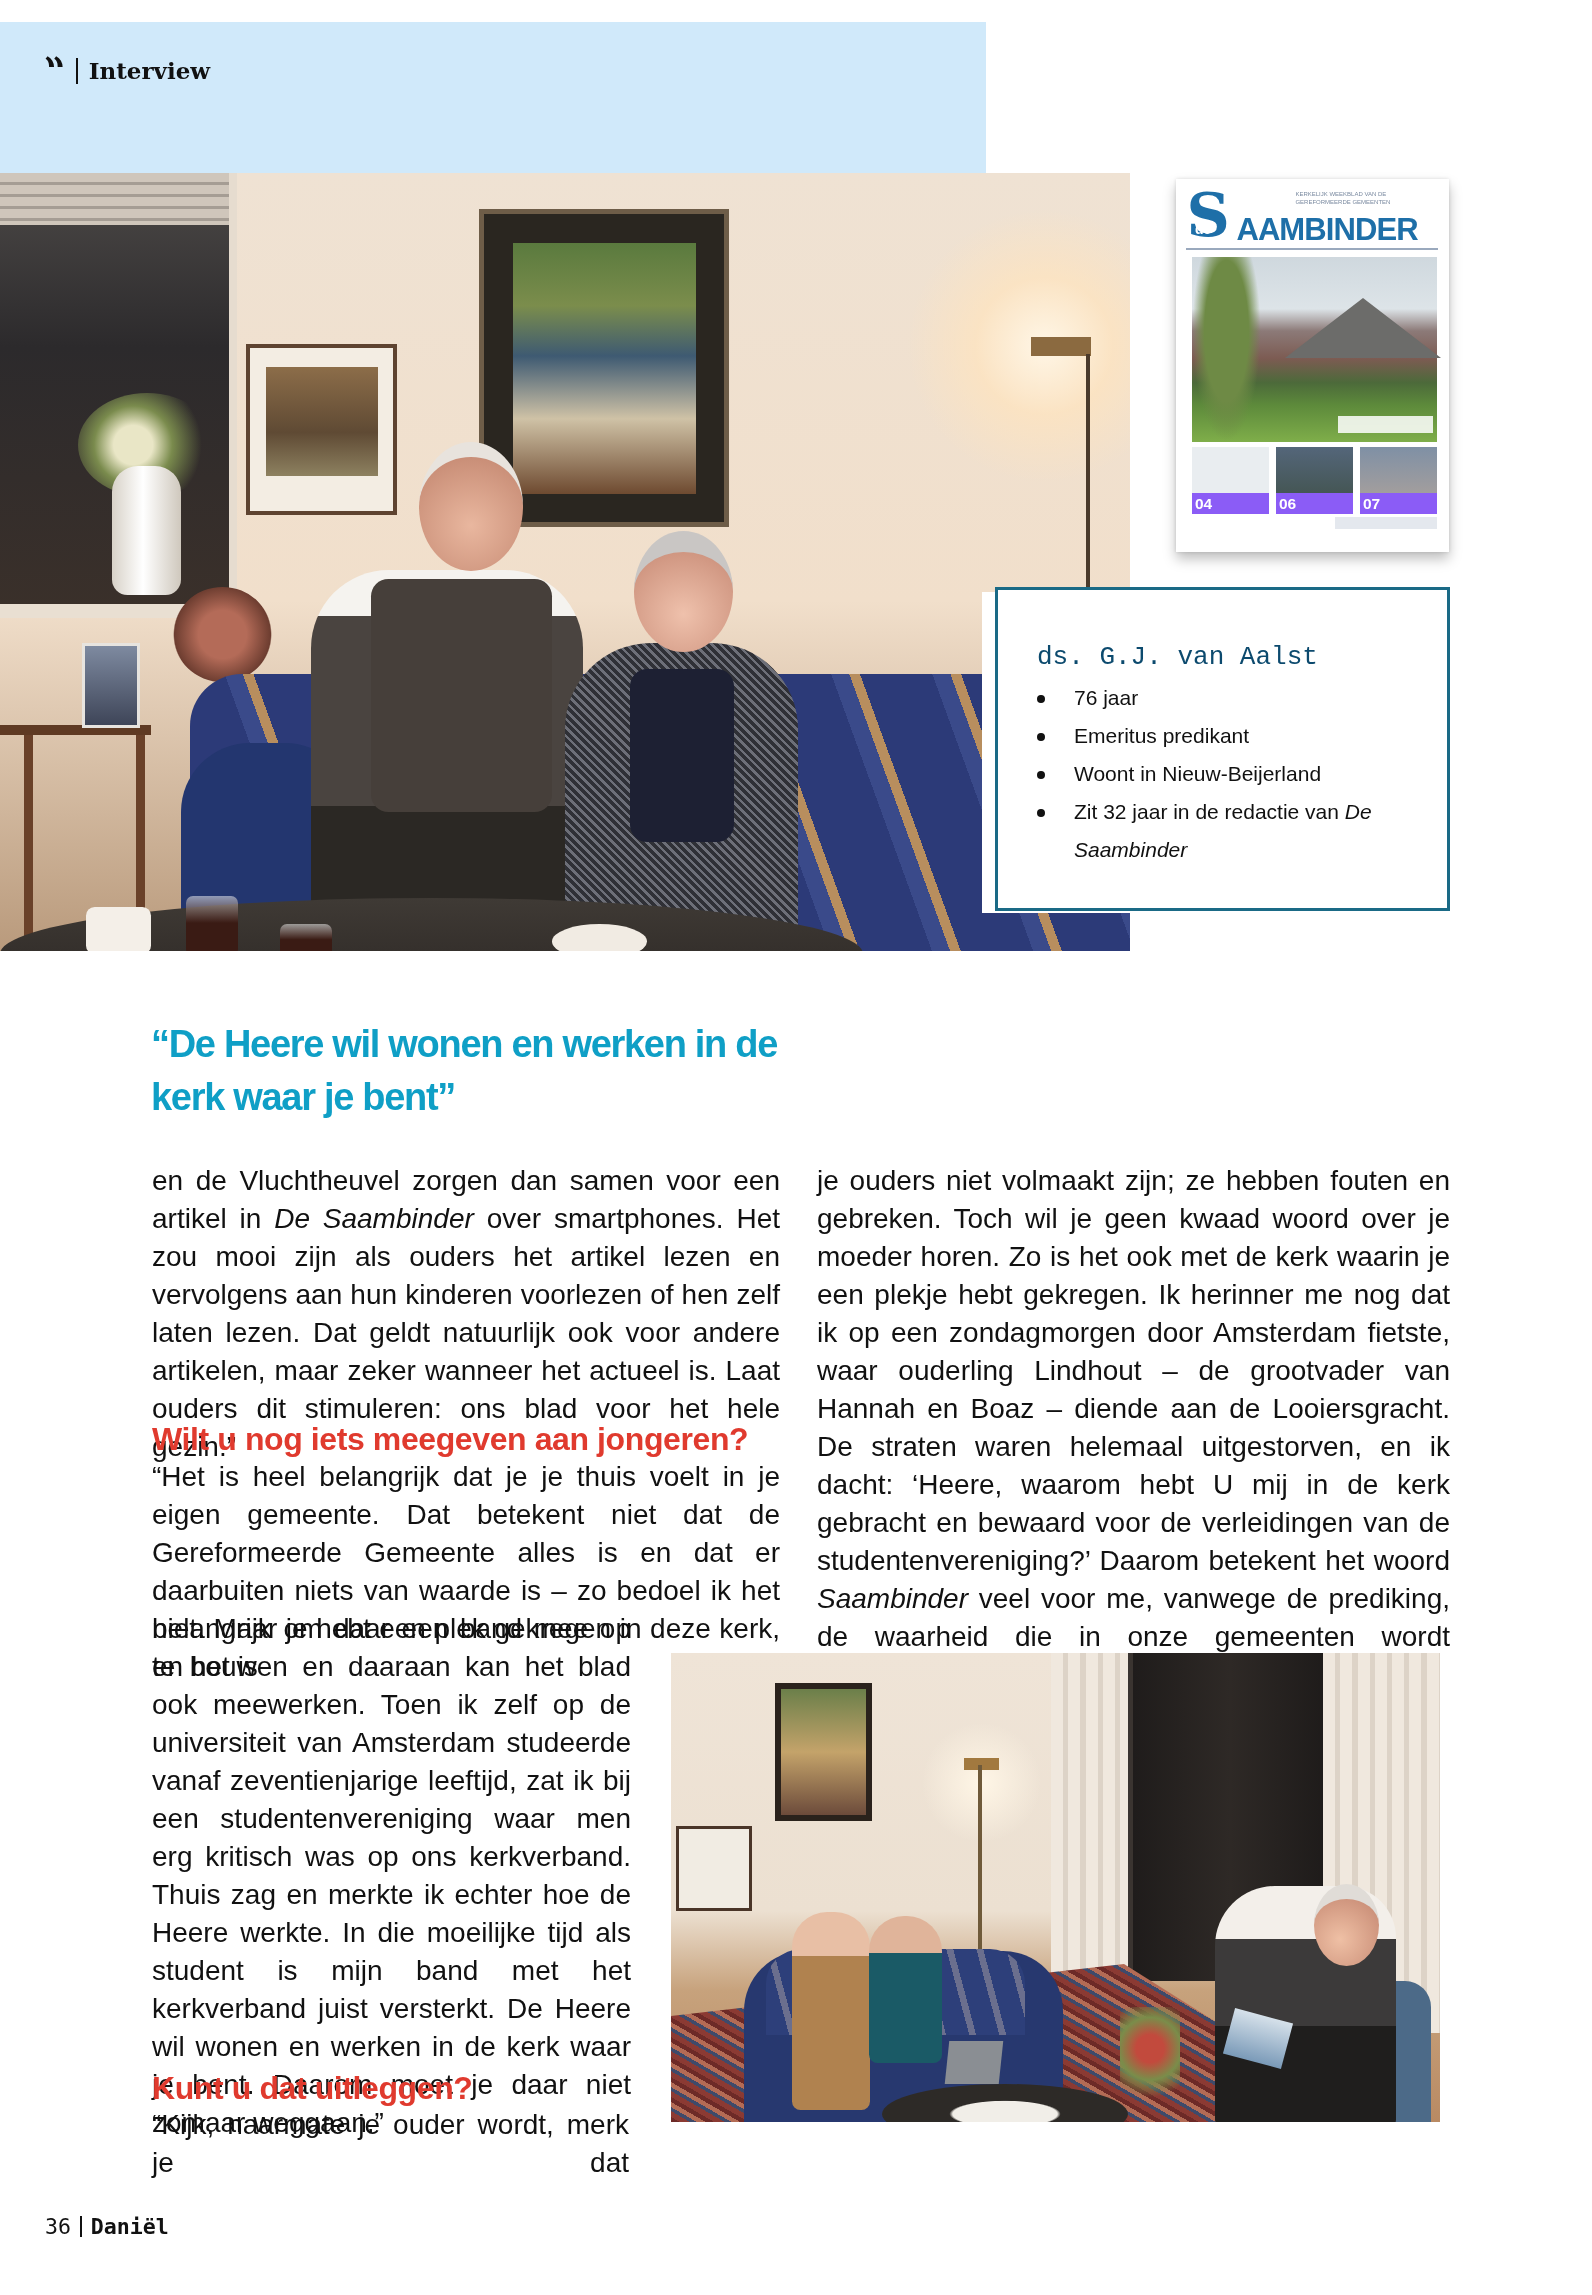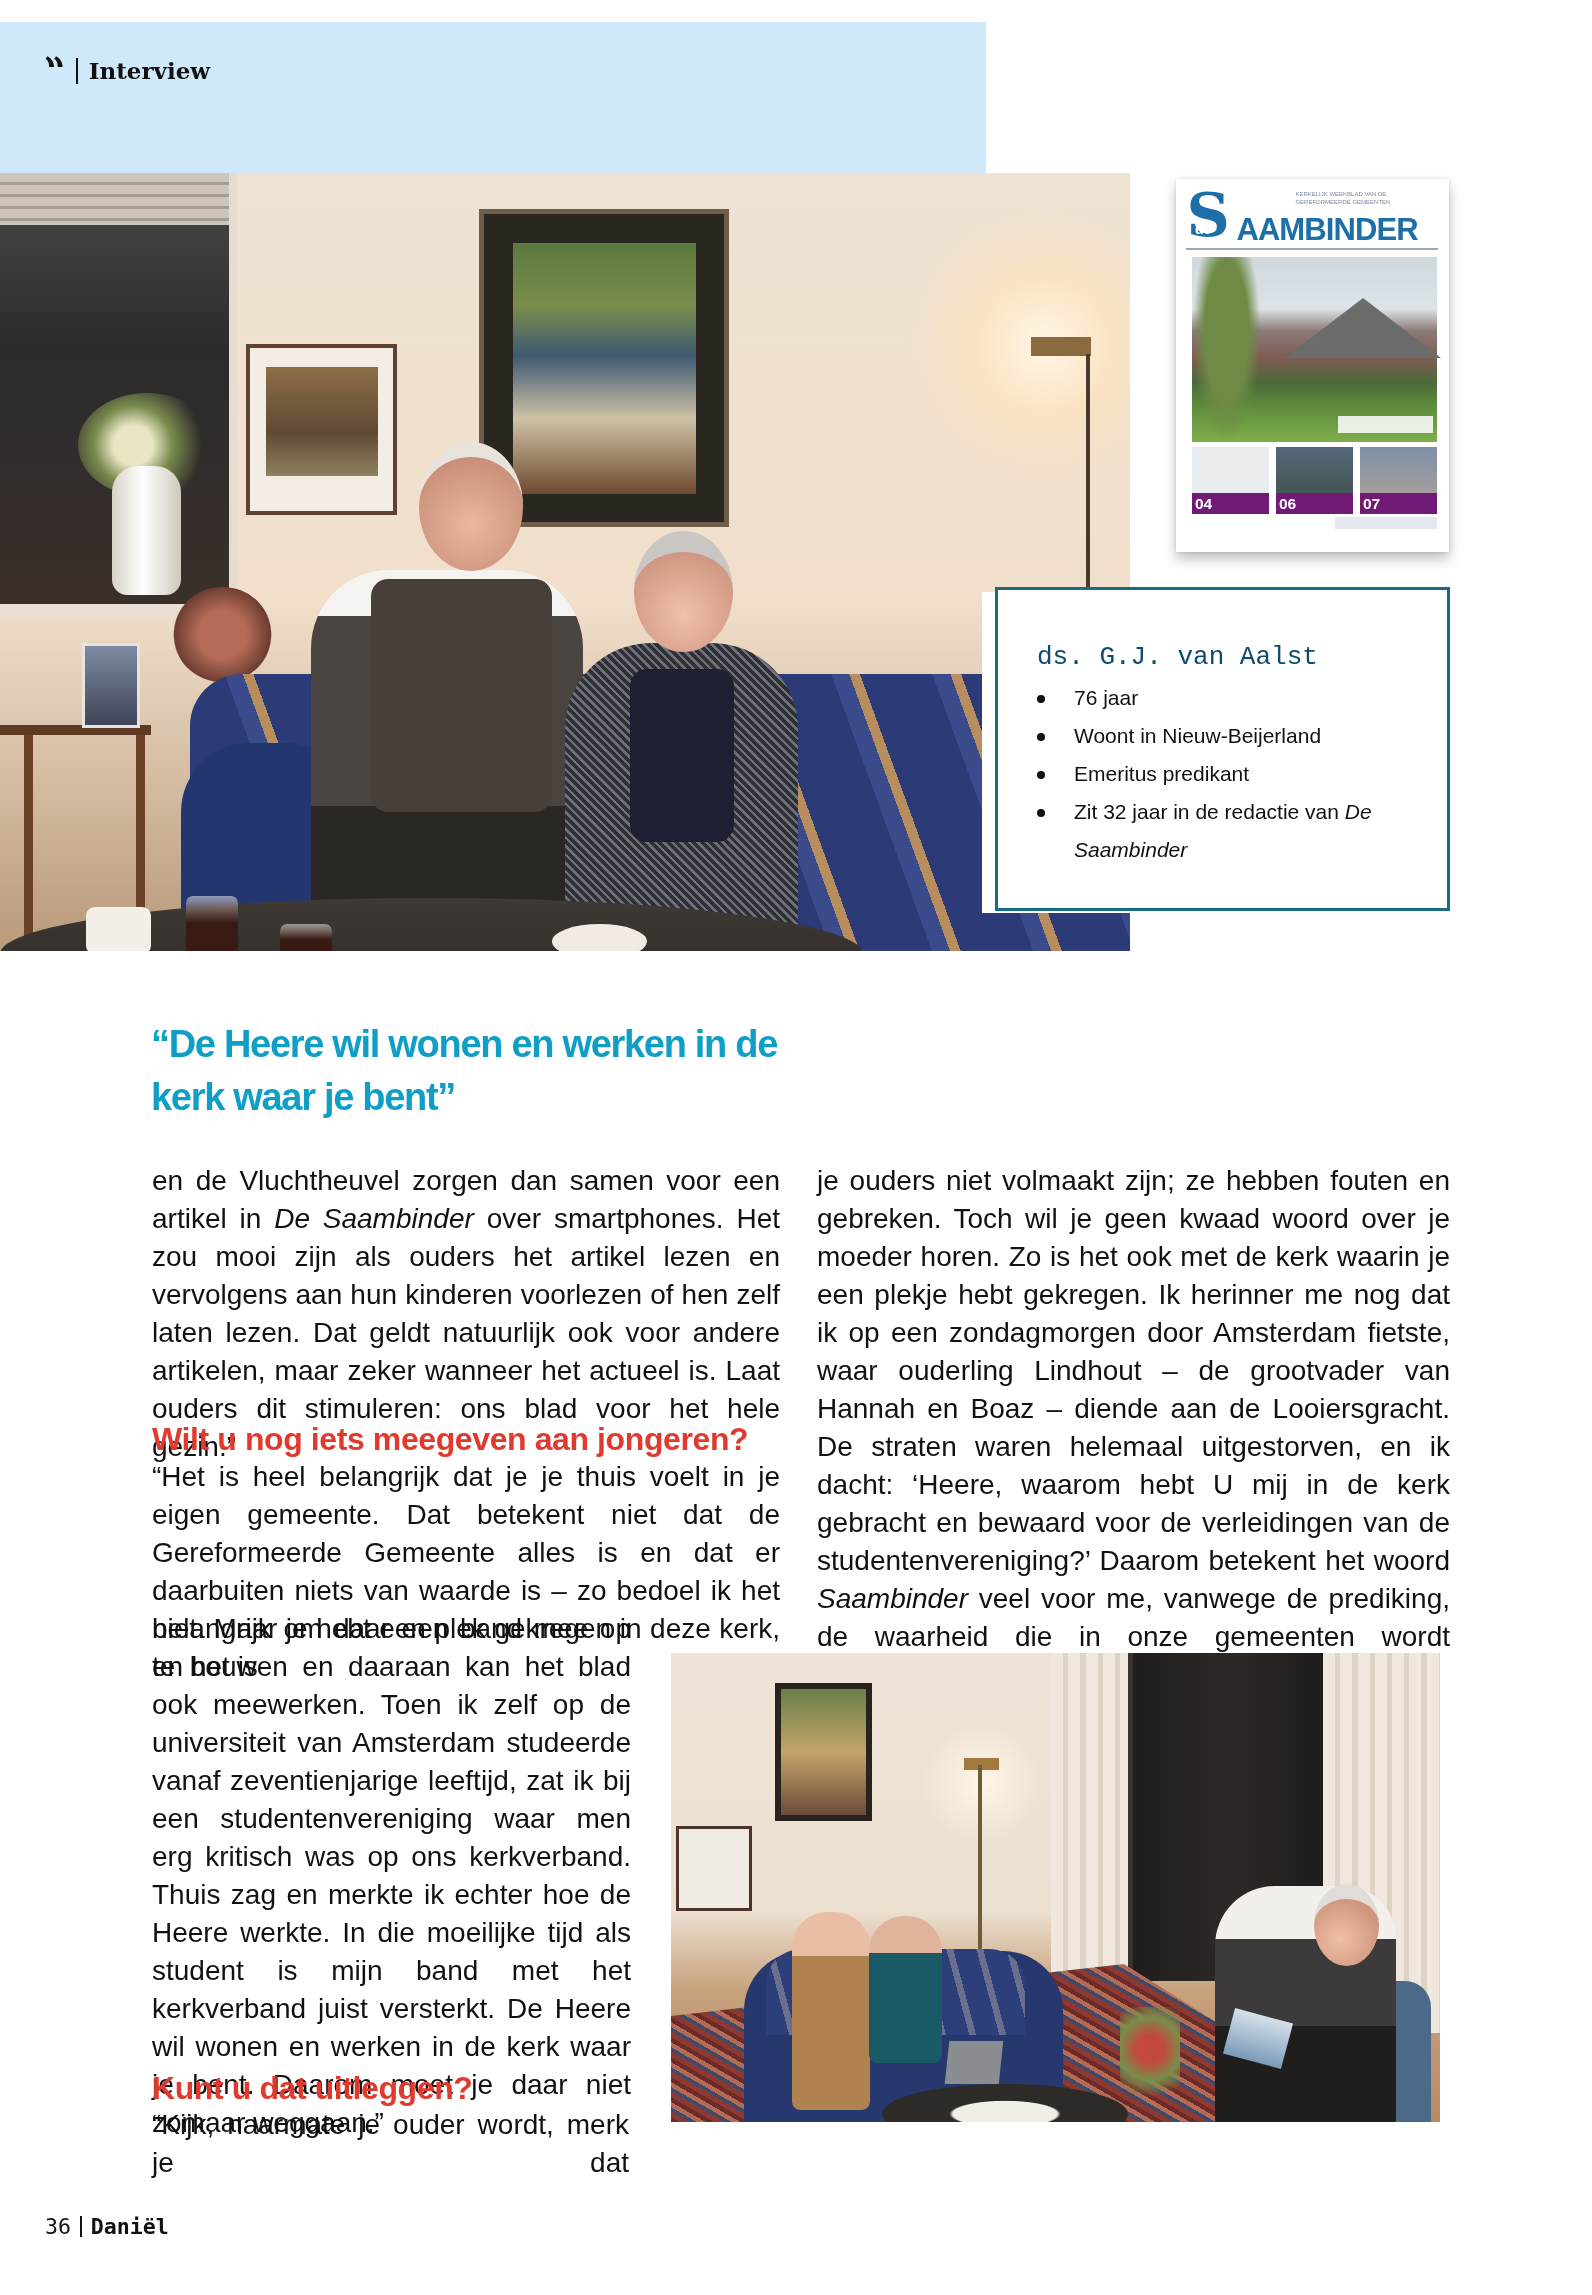--- a/index.html
+++ b/index.html
@@ -61,21 +61,21 @@
   #cover-logo .de { position:absolute; left:8.6px; top:35px; font-size:14px; color:#fff; font-weight:bold; }
   #cover-logo .tag { position:absolute; left:109px; top:5.2px; width:138px; font-size:6px; line-height:7.8px; color:#7a8aa0; text-transform:uppercase; }
   #cover-rule { position:absolute; left:10.4px; top:69px; width:252px; height:1.7px; background:#9aa9bd; }
   #cover-photo { position:absolute; left:15.5px; top:78px; width:245px; height:185px;
       background:linear-gradient(180deg,#cfd8de 0%,#dde4e8 28%,#8c7a78 40%,#7c5b52 55%,#4c6a3a 68%,#5d8a3b 80%,#7fae4a 100%); }
   #cover-photo .roof { position:absolute; left:93px; top:41px; width:0; height:0; border-left:78px solid transparent; border-right:78px solid transparent; border-bottom:60px solid #6c6c6a; }
   #cover-photo .tree { position:absolute; left:0; top:0; width:69px; height:185px; background:radial-gradient(ellipse at 50% 40%,#6e8a45 0 45%,transparent 70%); }
   #cover-photo .caption { position:absolute; right:3.5px; bottom:8.6px; width:95px; height:17.3px; background:rgba(255,255,255,.85); }
   #cover-thumbs { position:absolute; left:15.5px; top:268px; width:245px; height:67px; display:flex; gap:7px; }
   .cover-thumb { flex:1; position:relative; }
-  .cover-thumb .num { position:absolute; left:0; bottom:0; right:0; height:21px; background:#701a75; color:#fff; font-weight:bold; font-size:15.5px; line-height:21px; padding-left:3.5px; }
+  .cover-thumb .num { position:absolute; left:0; bottom:0; right:0; height:21px; background:#8b5cf6; color:#fff; font-weight:bold; font-size:15.5px; line-height:21px; padding-left:3.5px; }
   .cover-thumb:nth-child(1) { background:#e9edf0; }
   .cover-thumb:nth-child(2) { background:linear-gradient(180deg,#54667a,#3e4f44); }
   .cover-thumb:nth-child(3) { background:linear-gradient(180deg,#7f90a5,#b2a49a); }
   #cover-issue { position:absolute; right:12px; top:338px; width:102px; height:12px; background:#e4e8ee; }
 
   
   #info-bg { left:982px; top:592px; width:468px; height:321px; background:#ffffff; }
   #info-box { left:995px; top:587px; width:455px; height:324px; border:3.5px solid #1a6a86; box-sizing:border-box; background:#ffffff; }
   #info-name { position:absolute; left:39px; top:52px; font-family:"Liberation Mono", monospace; font-size:26px; color:#0c4a6e; }
   #info-list { position:absolute; left:39px; top:89px; margin:0; padding:0; list-style:none; width:397px; }
@@ -197,22 +197,22 @@
       </div>
   </div>
   <div id="cover-issue"></div>
 </div>
 
 <div id="info-bg" class="abs"></div>
 <div id="info-box" class="abs">
   <div id="info-name">ds. G.J. van Aalst</div>
   <ul id="info-list">
     <li><span>76 jaar</span></li>
+    <li><span>Emeritus predikant</span></li>
     <li><span>Woont in Nieuw-Beijerland</span></li>
-    <li><span>Emeritus predikant</span></li>
     <li><span>Zit 32 jaar in de redactie van </span><em>De Saambinder</em></li>
   </ul>
 </div>
 
 <div id="headline" class="abs">“De Heere wil wonen en werken in de kerk waar je bent”</div>
 
 <div id="col-left-a" class="abs col">
   <p><span>en de Vluchtheuvel zorgen dan samen voor een artikel in </span><em>De Saambinder</em><span> over smartphones. Het zou mooi zijn als ouders het artikel lezen en vervolgens aan hun kinderen voorlezen of hen zelf laten lezen. Dat geldt natuurlijk ook voor andere artikelen, maar zeker wanneer het actueel is. Laat ouders dit stimuleren: ons blad voor het hele gezin.”</span></p>
 </div>
 <div id="sub1" class="abs subhead">Wilt u nog iets meegeven aan jongeren?</div>

